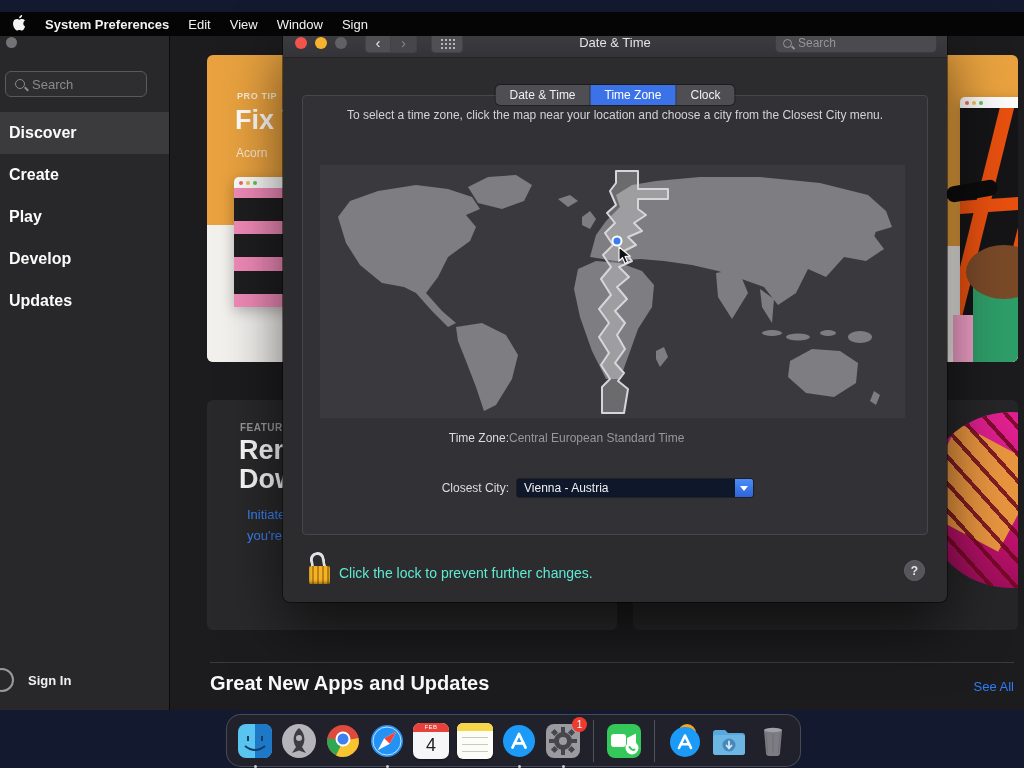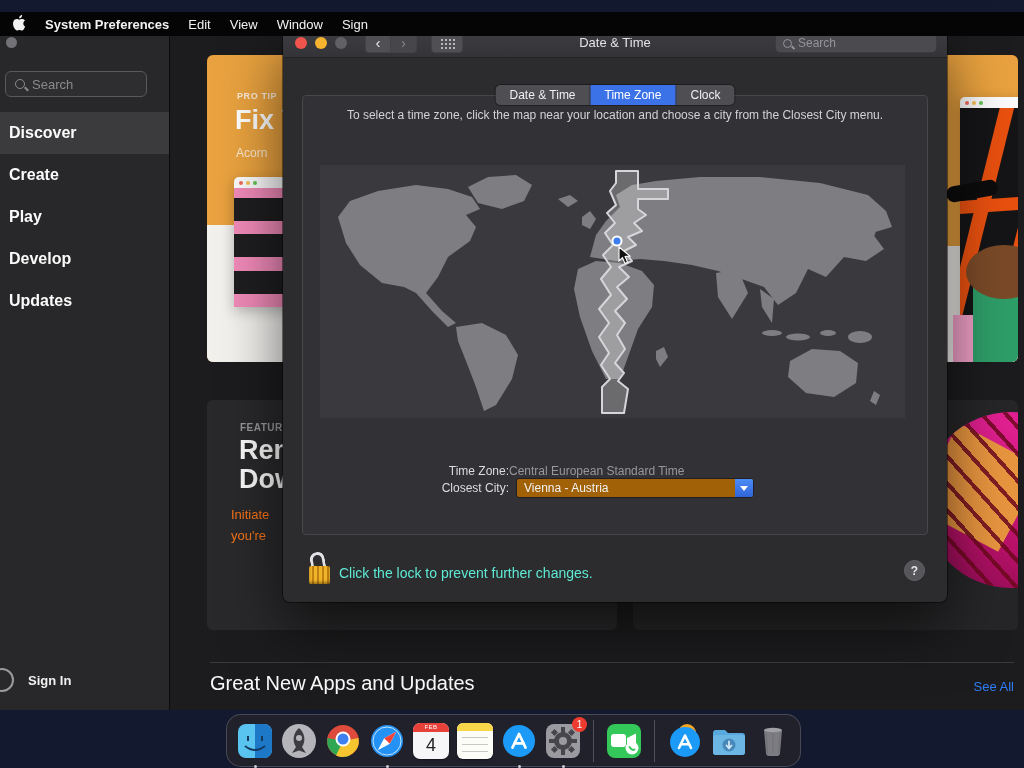--- a/index.html
+++ b/index.html
@@ -48,27 +48,27 @@
   .c-tr .grid i { position:absolute; background:#e8500f; }
   .blob { position:absolute; left:313px; top:128px; width:52px; height:16px; background:#0c0c0c; border-radius:9px; transform:rotate(-10deg); }
   .blob::before { content:""; position:absolute; left:-12px; top:4px; width:9px; height:9px; background:#0c0c0c; border-radius:50%; }
   .c-tr .brown { position:absolute; left:333px; top:190px; width:76px; height:54px; border-radius:50%; background:#7a4a28; }
   .c-tr .green { position:absolute; left:340px; top:227px; width:82px; height:80px; background:#2e9e68; }
   .c-tr .pinkA { position:absolute; left:320px; top:260px; width:48px; height:47px; background:#ef9ec6; }
   .c-tr .pinkB { position:absolute; left:320px; top:290px; width:110px; height:17px; background:#ef9ec6; }
   .c-bl { left:37px; top:376px; width:410px; height:230px; background:#29292b; color:#eee; }
   .c-bl .eyebrow { position:absolute; left:33px; top:22px; font-size:10px; font-weight:bold; letter-spacing:.5px; color:#98989c; }
   .c-bl .big { position:absolute; left:32px; top:36px; font-size:27px; font-weight:bold; line-height:29px; color:#fafafa; }
-  .c-bl .body { position:absolute; left:24px; top:104px; font-size:13px; line-height:21px; color:#f97316; }
+  .c-bl .body { position:absolute; left:40px; top:104px; font-size:13px; line-height:21px; color:#3b82f6; }
   .c-br { left:463px; top:376px; width:385px; height:230px; background:#262628; }
   .c-br .disc { position:absolute; left:290px; top:12px; width:176px; height:176px; border-radius:50%; background:linear-gradient(200deg,#e02090 20%,#b81168 70%,#8e0d52 100%); overflow:hidden; }
   .c-br .disc .str { position:absolute; inset:0; background:repeating-linear-gradient(48deg, transparent 0 14px, rgba(110,8,30,.85) 14px 18px); }
   .c-br .disc .wedge { position:absolute; left:8px; top:28px; width:95px; height:95px; background:#e8953f; transform:rotate(28deg); }
   .as-sep { position:absolute; left:40px; right:10px; top:638px; height:1px; background:#3a3a3c; }
-  .as-h2 { position:absolute; left:40px; top:648px; font-size:20px; font-weight:normal; color:#fafafa; }
+  .as-h2 { position:absolute; left:40px; top:648px; font-size:20px; font-weight:bold; color:#fafafa; }
   .as-seeall { position:absolute; right:10px; top:655px; font-size:13px; color:#2e7cf6; }
 
   
   .dtw { position:absolute; left:283px; top:28px; width:664px; height:574px; background:#2c2c2e; border-radius:7px; box-shadow:0 25px 60px rgba(0,0,0,.6), 0 0 0 1px rgba(0,0,0,.45); z-index:30; color:#e8e8ea; }
   .tbar { position:absolute; left:0; top:0; right:0; height:30px; background:linear-gradient(#3f3f43,#343438); border-bottom:1px solid #232325; border-radius:7px 7px 0 0; display:flex; align-items:center; }
   .tl { width:12px; height:12px; border-radius:50%; margin-left:8px; }
   .tl.red { background:#f1544c; margin-left:12px; }
   .tl.yel { background:#f5b32e; }
   .tl.gry { background:#606065; }
   .navbtn { width:26px; height:20px; background:#4f4f54; border:1px solid #434347; border-radius:4px; display:flex; align-items:center; justify-content:center; font-size:15px; line-height:1; }
@@ -85,24 +85,24 @@
   .tabs { position:absolute; left:50%; transform:translateX(-50%); top:57px; display:flex; height:20px; border-radius:5px; overflow:hidden; z-index:3; font-size:12px; box-shadow:0 0 0 1px rgba(0,0,0,.35); }
   .tab { background:#4e4e53; color:#f0f0f2; display:flex; align-items:center; justify-content:center; padding:0 14px; border-right:1px solid #2c2c2e; }
   .tab:last-child { border-right:none; }
   .tab.sel { background:#3c72e8; color:#fff; }
 
   .gbox { position:absolute; left:19px; top:67px; width:626px; height:440px; background:#323236; border:1px solid #47474b; border-radius:4px; }
   .instr { position:absolute; left:0; right:0; top:80px; text-align:center; font-size:12px; color:#d2d2d6; }
   .mapwrap { position:absolute; left:37px; top:137px; width:585px; height:253px; background:#3a3a3e; }
   .frow { position:absolute; display:flex; align-items:center; font-size:12px; }
   .frow .lab { width:186px; text-align:right; color:#dcdcde; }
-  .frow.r1 { left:40px; top:436px; }
+  .frow.r1 { left:40px; top:403px; }
   .frow.r1 .val { color:#97979c; }
   .frow.r2 { left:40px; top:450px; }
-  .dd { margin-left:7px; width:238px; height:20px; background:#a16207; border:1px solid #202024; border-radius:3px; display:flex; align-items:center; position:relative; }
+  .dd { margin-left:7px; width:238px; height:20px; background:#0f172a; border:1px solid #202024; border-radius:3px; display:flex; align-items:center; position:relative; }
   .dd .dval { padding-left:7px; color:#f0f0f2; flex:1; }
   .dd .dbtn { width:18px; height:100%; background:linear-gradient(#4b8df8,#2f64d8); border-radius:0 2px 2px 0; display:flex; align-items:center; justify-content:center; }
   .dd .dbtn i { width:0; height:0; border-left:4px solid transparent; border-right:4px solid transparent; border-top:5px solid #fff; }
 
   .lock { position:absolute; left:26px; top:524px; width:26px; height:36px; }
   .lock .shackle { position:absolute; left:1px; top:0; width:15px; height:17px; border:3px solid #e2e2e6; border-bottom:none; border-radius:8px 8px 0 0; transform:rotate(-10deg); }
   .lock .lbody { position:absolute; left:0; top:14px; width:21px; height:18px; border-radius:2px; background:repeating-linear-gradient(90deg,#f0b429 0 3px,#c27f12 3px 5px); box-shadow:inset 0 -2px 3px rgba(0,0,0,.35); }
   .locktext { position:absolute; left:56px; top:537px; font-size:14px; color:#5eead4; }
   .helpbtn { position:absolute; left:621px; top:532px; width:21px; height:21px; border-radius:50%; background:#56565a; border:1px solid #646468; color:#e4e4e8; font-size:12px; font-weight:bold; display:flex; align-items:center; justify-content:center; }
 

